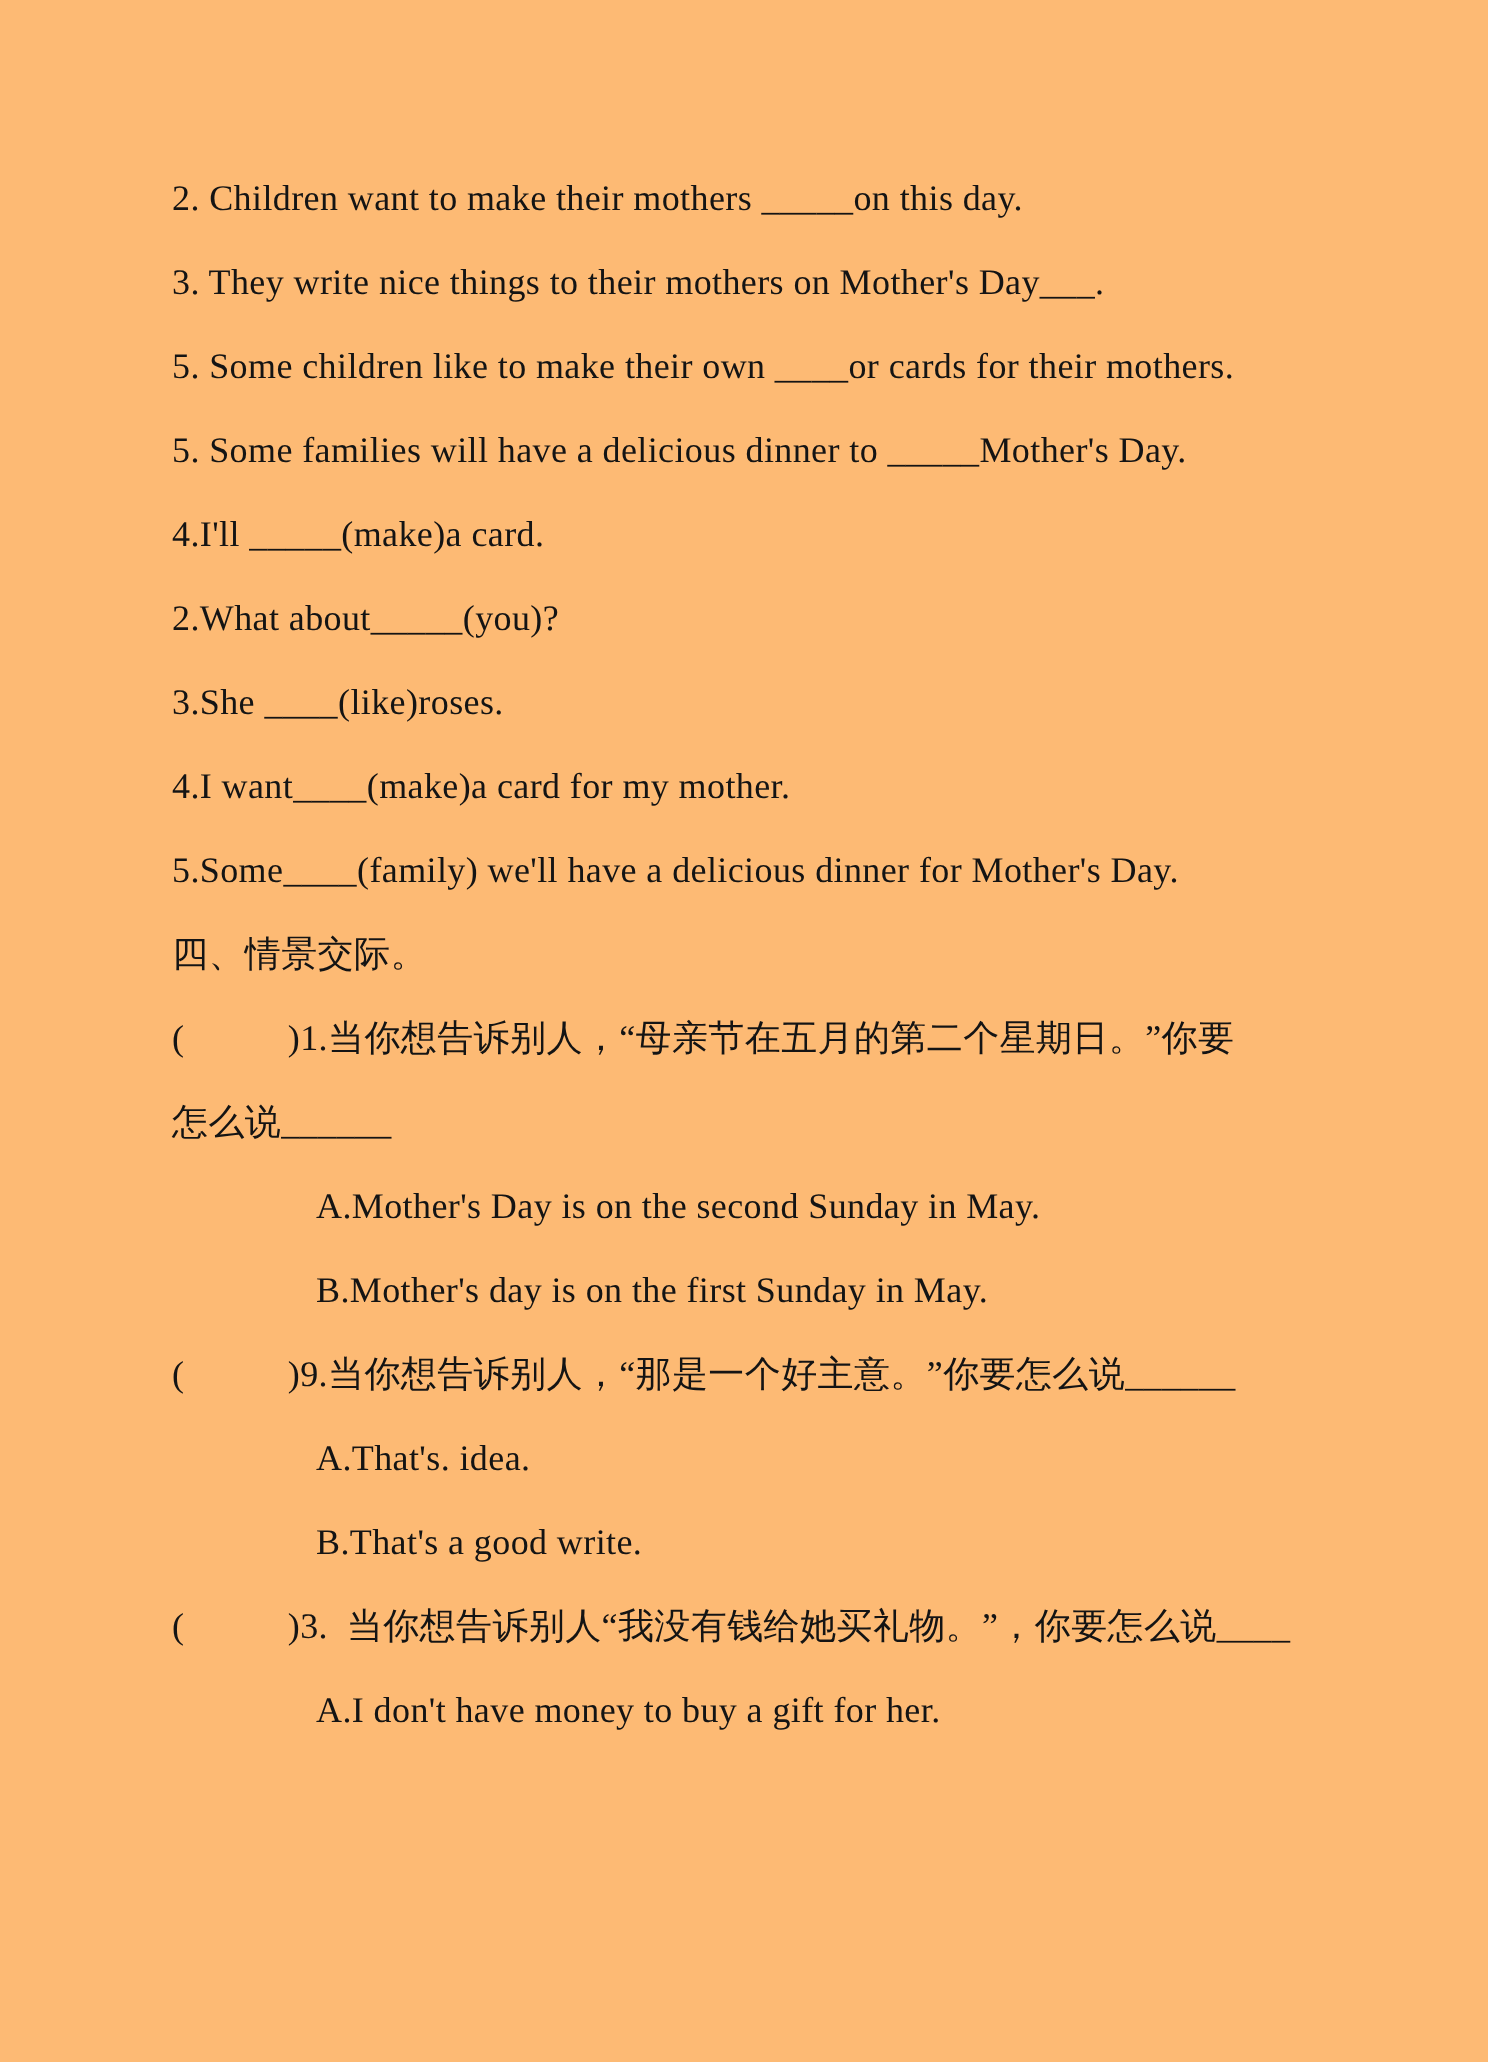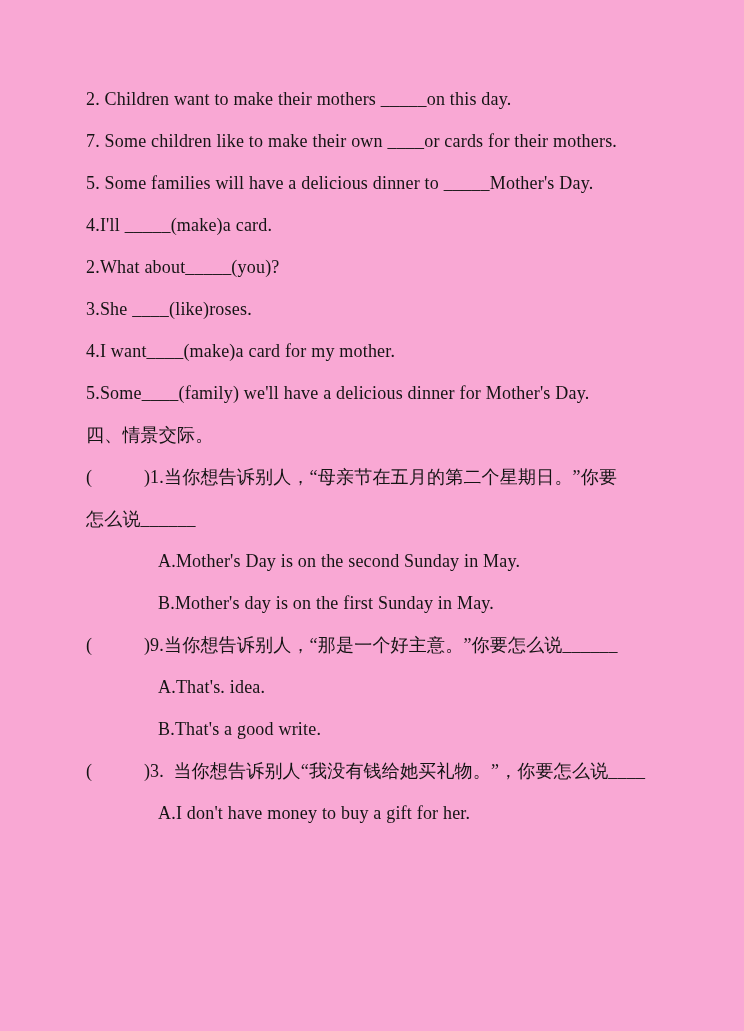--- a/index.html
+++ b/index.html
@@ -5,21 +5,21 @@
   html, body {
     margin: 0;
     padding: 0;
     background: #e8e8e8;
   }
   .page {
     position: relative;
     width: 744px;
     height: 1031px;
     margin: 0 auto;
-    background: #f9a8d4;
+    background: #fdba74;
     overflow: hidden;
     font-family: "Liberation Serif", "DejaVu Serif", serif;
     font-size: 18px;
     color: #141414;
   }
   .content {
     position: absolute;
     top: 78px;
     left: 86px;
     right: 24px;
@@ -34,21 +34,22 @@
     padding-left: 72px;
   }
 </style>
 </head>
 <body>
 
 <div class="page">
   <div class="content">
 
     <div class="line">2. Children want to make their mothers _____on this day.</div>
-    <div class="line">7. Some children like to make their own ____or cards for their mothers.</div>
+    <div class="line">3. They write nice things to their mothers on Mother's Day___.</div>
+    <div class="line">5. Some children like to make their own ____or cards for their mothers.</div>
     <div class="line">5. Some families will have a delicious dinner to _____Mother's Day.</div>
 
     <div class="line">4.I'll _____(make)a card.</div>
     <div class="line">2.What about_____(you)?</div>
     <div class="line">3.She ____(like)roses.</div>
     <div class="line">4.I want____(make)a card for my mother.</div>
     <div class="line">5.Some____(family) we'll have a delicious dinner for Mother's Day.</div>
 
     <div class="line">四、情景交际。</div>
 

